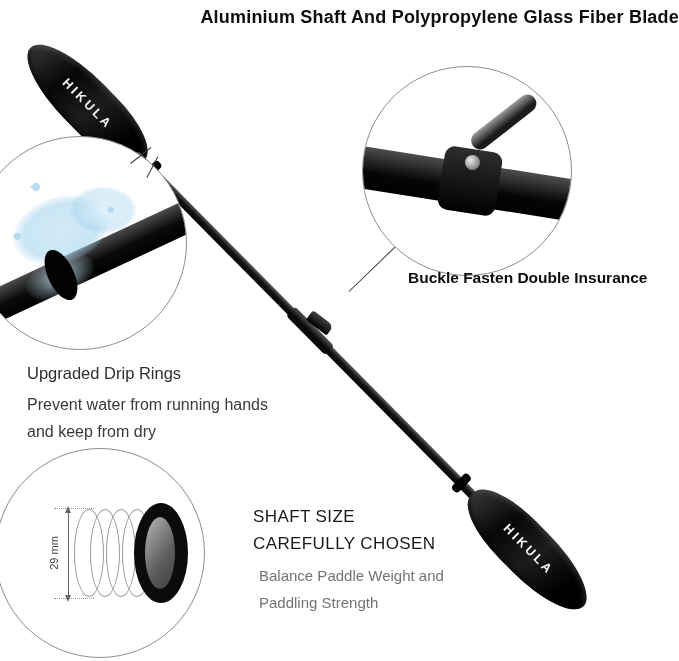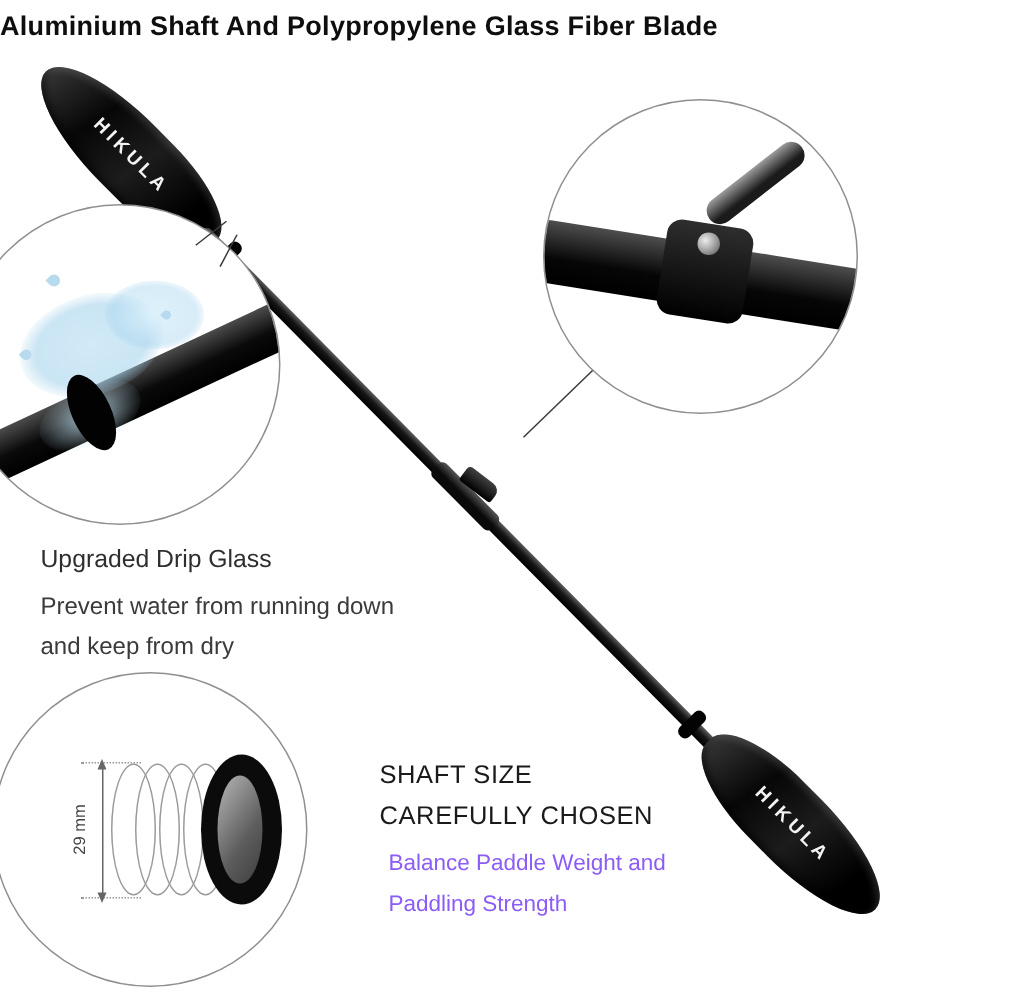--- a/index.html
+++ b/index.html
@@ -1,19 +1,19 @@
 <!DOCTYPE html>
 <html><head>
 <meta charset="utf-8">
 <style>
   * { margin:0; padding:0; box-sizing:border-box; }
   html,body { width:679px; height:661px; background:#fff; font-family:"Liberation Sans", sans-serif; }
   .stage { position:relative; width:679px; height:661px; overflow:hidden; background:#fff; }
 
-  .title { position:absolute; top:7px; left:0; width:100%; text-align:left;
+  .title { position:absolute; top:7px; left:0; width:100%; text-align:right;
            font-size:18px; font-weight:700; color:#0e0e0e; letter-spacing:.2px; }
 
   
   .paddle { position:absolute; left:-88px; top:299px; width:790px; height:56px;
             transform:rotate(45.3deg); }
   .blade { position:absolute; height:52px; top:2px;
            background:linear-gradient(100deg,#3a3a3a 0%,#070707 30%,#1c1c1c 55%,#000 82%);
            box-shadow:inset 0 3px 5px rgba(255,255,255,.14), inset 0 -3px 5px rgba(0,0,0,.6); }
   .blade-top    { left:2px;   width:160px; border-radius:50% 42% 42% 50% / 52% 48% 48% 52%; }
   .blade-bottom { left:630px; width:158px; border-radius:42% 50% 50% 42% / 48% 52% 52% 48%; }
@@ -81,21 +81,21 @@
   .ss-arrow-up   { position:absolute; left:69px; top:57px; width:0; height:0;
                    border-left:3.5px solid transparent; border-right:3.5px solid transparent; border-bottom:7px solid #666; }
   .ss-arrow-down { position:absolute; left:69px; top:146px; width:0; height:0;
                    border-left:3.5px solid transparent; border-right:3.5px solid transparent; border-top:7px solid #666; }
   .ss-tick { position:absolute; width:40px; border-top:1px dotted #999; }
   .tick-top { left:58px; top:59px; } .tick-bottom { left:58px; top:149px; }
   .ss-label { position:absolute; left:41px; top:98px; font-size:11px; color:#444;
               transform:rotate(-90deg); transform-origin:center; white-space:nowrap; }
   .text-shaft { position:absolute; left:253px; top:503px; }
   .ss-h { font-size:17px; line-height:27px; letter-spacing:.4px; color:#1a1a1a; }
-  .ss-b { font-size:15px; line-height:27px; color:#8b5cf6; margin-left:6px; }
+  .ss-b { font-size:15px; line-height:27px; color:#737373; margin-left:6px; }
   .ss-b.first { margin-top:5px; }
 </style>
 </head>
 <body>
 
 <div class="stage">
 
   <h1 class="title">Aluminium Shaft And Polypropylene Glass Fiber Blade</h1>
 
   <div class="paddle">
@@ -113,37 +113,38 @@
   </div>
 
   <div class="circle circle-buckle">
     <div class="cb-rod"></div>
     <div class="cb-lever"></div>
     <div class="cb-clamp"></div>
     <div class="cb-pin"></div>
   </div>
   <div class="leader leader-buckle"></div>
   <div class="text-buckle">
+    <div>Buckle Fasten Double Insurance</div>
   </div>
 
   <div class="circle circle-drip">
     <div class="dr-rod"></div>
     <div class="dr-water w1"></div>
     <div class="dr-water w2"></div>
     <div class="dr-water w3"></div>
     <div class="dr-ring"></div>
     <div class="drop d1"></div>
     <div class="drop d2"></div>
     <div class="drop d3"></div>
   </div>
   <div class="leader leader-drip1"></div>
   <div class="leader leader-drip2"></div>
   <div class="text-drip">
-    <div class="drip-heading">Upgraded Drip Glass</div>
-    <div>Prevent water from running down</div>
+    <div class="drip-heading">Upgraded Drip Rings</div>
+    <div>Prevent water from running hands</div>
     <div>and keep from dry</div>
   </div>
 
   <div class="circle circle-shaft">
     <div class="ss-tick tick-top"></div>
     <div class="ss-tick tick-bottom"></div>
     <div class="ss-dim"></div>
     <div class="ss-arrow-up"></div>
     <div class="ss-arrow-down"></div>
     <div class="ss-label">29 mm</div>

